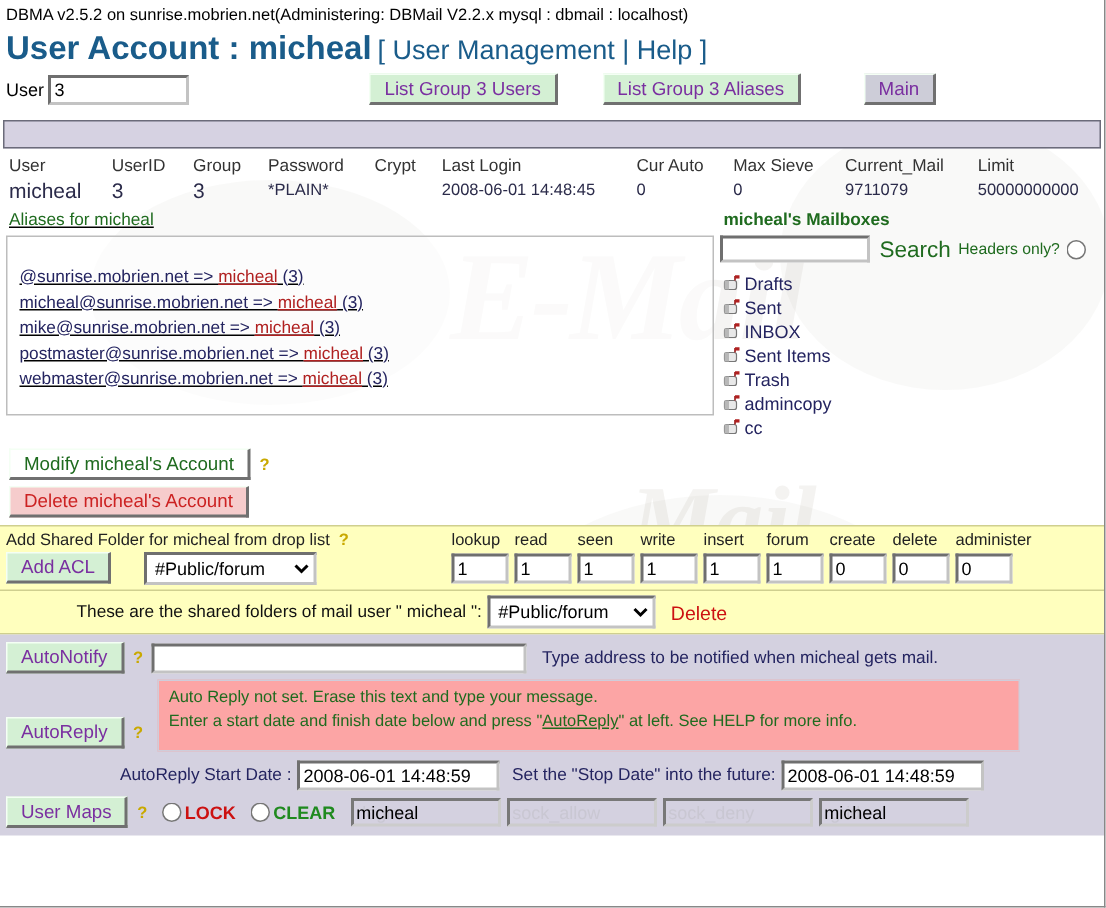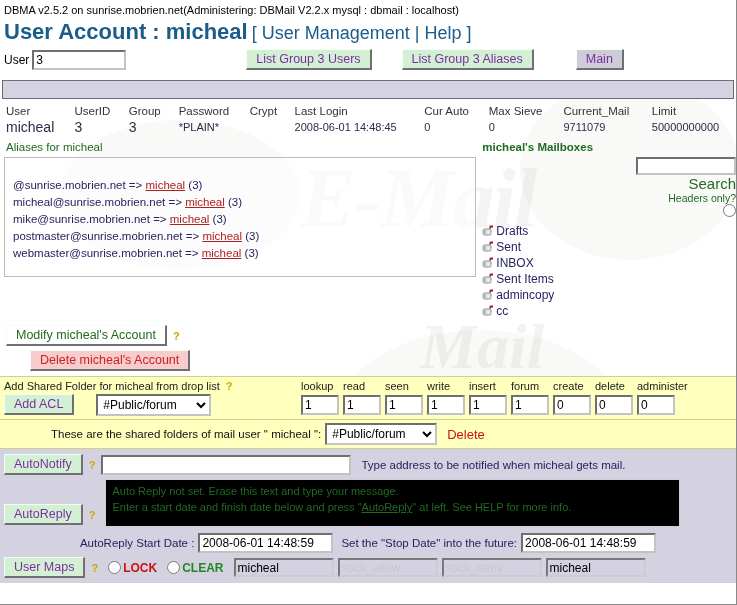--- a/index.html
+++ b/index.html
@@ -128,21 +128,21 @@
   }
   table.userinfo td {
     color: #2b2b4a;
     padding: 0 6px 4px 6px;
     font-size: 14px;
     white-space: nowrap;
   }
   table.userinfo td.small { font-size: 11px; }
 
   .panels { display: flex; align-items: flex-start; }
-  .panel-left { width: 523px; padding-left: 4px; }
+  .panel-left { width: 523px; padding-left: 4px; text-decoration: underline; }
   .panel-right { width: 285px; padding-left: 4px; }
 
   .green-hdr {
     color: #1f6b1f;
     font-size: 11.5px;
     padding: 2px 0 4px 2px;
   }
   .green-hdr.bold { font-weight: bold; }
 
   .alias-box {
@@ -150,21 +150,21 @@
     background: rgba(255,255,255,0.55);
     height: 120px;
     padding: 18px 8px;
     font-size: 11.5px;
     overflow: hidden;
   }
   .alias-line { color: #242460; padding: 2.5px 0; white-space: nowrap; }
   .alias-line .user { color: #b02020; text-decoration: underline; }
   .alias-line .cnt { color: #242460; }
 
-  .search-row { display: flex; align-items: flex-end; white-space: nowrap; flex-direction: column; }
+  .search-row { display: flex; align-items: center; white-space: nowrap; }
   .search-row input.txt { width: 100px; height: 18px; }
   .search-lbl {
     color: #1f6b1f;
     font-size: 15px;
     margin-left: 6px;
     text-decoration: none;
   }
   .hdrs-lbl { color: #1f6b1f; font-size: 10.5px; margin-left: 5px; }
   input.rad { margin: 0 0 0 4px; vertical-align: middle; }
 
@@ -225,21 +225,21 @@
   .lav {
     background: #d4d1e0;
     padding: 5px 4px;
   }
   .notify-row { display: flex; align-items: center; white-space: nowrap; }
   .notify-row input.txt { width: 250px; height: 20px; }
   .notify-hint { color: #242460; font-size: 11.5px; margin-left: 10px; }
 
   .reply-row { display: flex; align-items: flex-end; margin-top: 4px; }
   .reply-area {
-    background: #000000;
+    background: #fca5a5;
     border: 1px solid #cfcdda;
     width: 575px;
     height: 48px;
     font-size: 11px;
     color: #1f6b1f;
     padding: 4px 6px;
     line-height: 1.45;
     margin-left: 4px;
   }
   .reply-area u { text-decoration: underline; color:#1f6b1f;}
@@ -387,41 +387,50 @@
               </svg></span>
           <a>Sent Items</a>
         </div>
         <div class="mbox-item">
           <span class="mbox-icon"><svg width="14" height="14" viewBox="0 0 14 14">
                 <rect x="3" y="5" width="8" height="6" rx="1.5" fill="#e8e8e8" stroke="#777" stroke-width="0.8"></rect>
                 <rect x="3" y="5" width="3" height="6" fill="#b8b8b8"></rect>
                 <path d="M10 5 L10 2" stroke="#a03030" stroke-width="1.2"></path>
                 <rect x="10" y="1.5" width="3" height="2.2" fill="#b02020"></rect>
               </svg></span>
+          <a>Trash</a>
+        </div>
+        <div class="mbox-item">
+          <span class="mbox-icon"><svg width="14" height="14" viewBox="0 0 14 14">
+                <rect x="3" y="5" width="8" height="6" rx="1.5" fill="#e8e8e8" stroke="#777" stroke-width="0.8"></rect>
+                <rect x="3" y="5" width="3" height="6" fill="#b8b8b8"></rect>
+                <path d="M10 5 L10 2" stroke="#a03030" stroke-width="1.2"></path>
+                <rect x="10" y="1.5" width="3" height="2.2" fill="#b02020"></rect>
+              </svg></span>
           <a>admincopy</a>
         </div>
         <div class="mbox-item">
           <span class="mbox-icon"><svg width="14" height="14" viewBox="0 0 14 14">
                 <rect x="3" y="5" width="8" height="6" rx="1.5" fill="#e8e8e8" stroke="#777" stroke-width="0.8"></rect>
                 <rect x="3" y="5" width="3" height="6" fill="#b8b8b8"></rect>
                 <path d="M10 5 L10 2" stroke="#a03030" stroke-width="1.2"></path>
                 <rect x="10" y="1.5" width="3" height="2.2" fill="#b02020"></rect>
               </svg></span>
           <a>cc</a>
         </div>
       </div>
     </div>
 
   </div>
 
   <div style="display:flex;align-items:center;padding:6px 0 0 6px;">
     <button class="btn white">Modify micheal's Account</button>
     <span class="help-q">?</span>
   </div>
-  <div style="display:flex;align-items:flex-end;padding:4px 0 5px 6px;margin-left:24px;">
+  <div style="display:flex;align-items:flex-end;padding:4px 0 5px 6px;">
     <button class="btn pink">Delete micheal's Account</button>
   </div>
 
   <div class="yellow">
     <div class="acl-hdr-row">
       <span class="acl-left">
           <span>Add Shared Folder for micheal from drop list</span>
           <span class="help-q">?</span>
         </span>
       <span class="acl-label">lookup</span>

